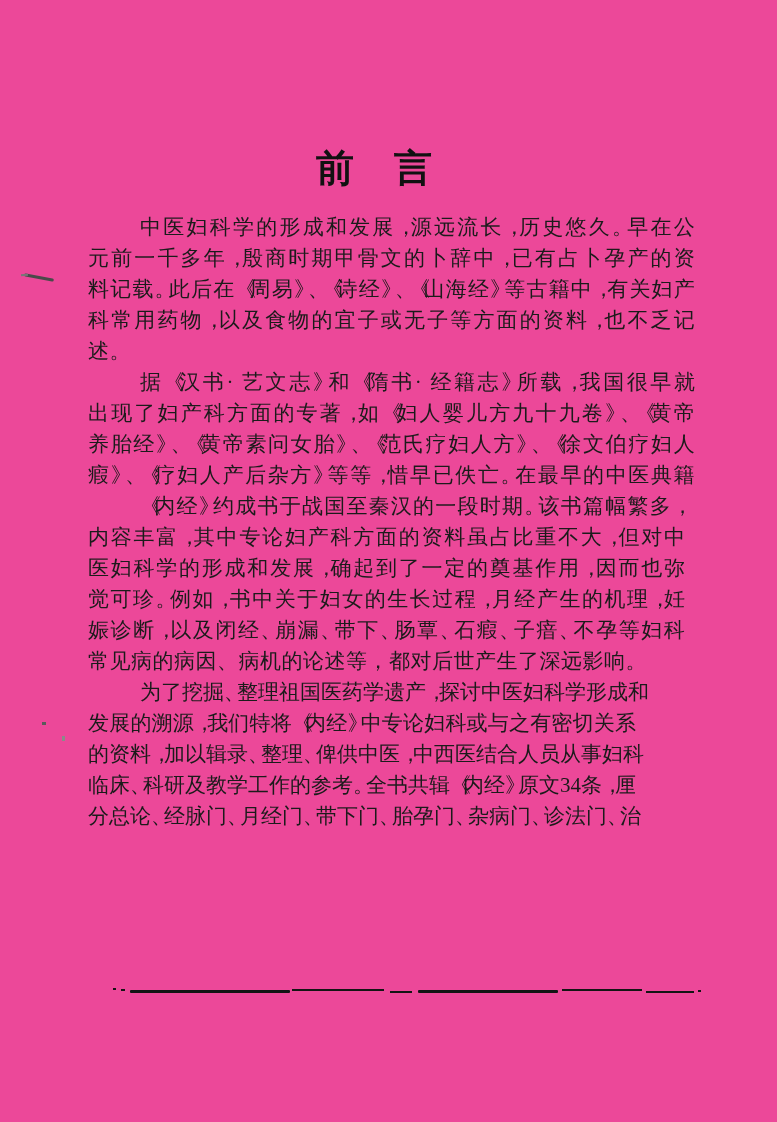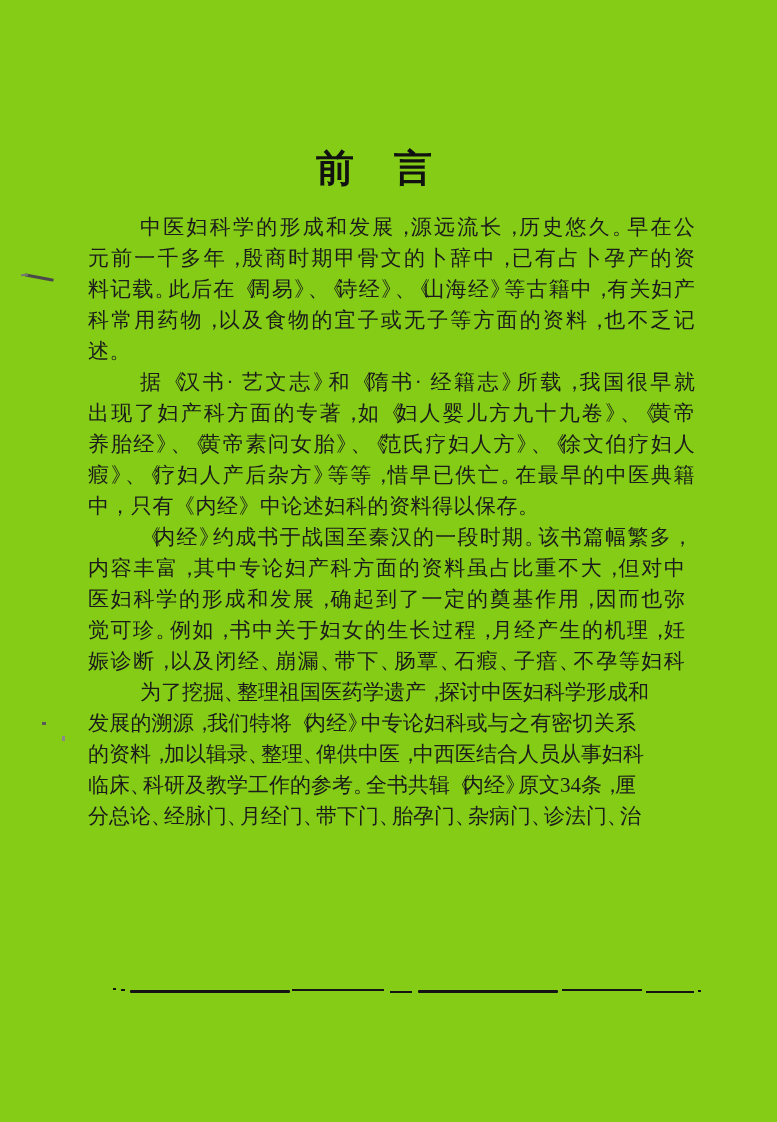--- a/index.html
+++ b/index.html
@@ -5,21 +5,21 @@
   html, body {
     margin: 0;
     padding: 0;
     background: #e8e8e8;
   }
   #page {
     position: relative;
     width: 777px;
     height: 1122px;
     margin: 0 auto;
-    background: #84cc16;
+    background: #ec4899;
     overflow: hidden;
     font-family: "Liberation Serif", "DejaVu Serif", serif;
     color: #1b1b1b;
   }
   
   #title {
     position: absolute;
     top: 143px;
     left: 0;
     right: 28px;
@@ -327,21 +327,20 @@
           <span class="punct">。</span>
           <span>在</span>
           <span>最</span>
           <span>早</span>
           <span>的</span>
           <span>中</span>
           <span>医</span>
           <span>典</span>
           <span>籍</span>
         </div>
-        <div class="line">中，只有《内经》中论述妇科的资料得以保存。</div>
       </div>
       <div class="paragraph">
         <div class="line justify indent">
           <span class="punct">《</span>
           <span>内</span>
           <span>经</span>
           <span class="punct">》</span>
           <span>约</span>
           <span>成</span>
           <span>书</span>
@@ -477,20 +476,21 @@
           <span class="punct">、</span>
           <span>子</span>
           <span>瘖</span>
           <span class="punct">、</span>
           <span>不</span>
           <span>孕</span>
           <span>等</span>
           <span>妇</span>
           <span>科</span>
         </div>
+        <div class="line">常见病的病因、病机的论述等，都对后世产生了深远影响。</div>
       </div>
       <div class="paragraph">
         <div class="line justify indent">
           <span>为</span>
           <span>了</span>
           <span>挖</span>
           <span>掘</span>
           <span class="punct">、</span>
           <span>整</span>
           <span>理</span>

